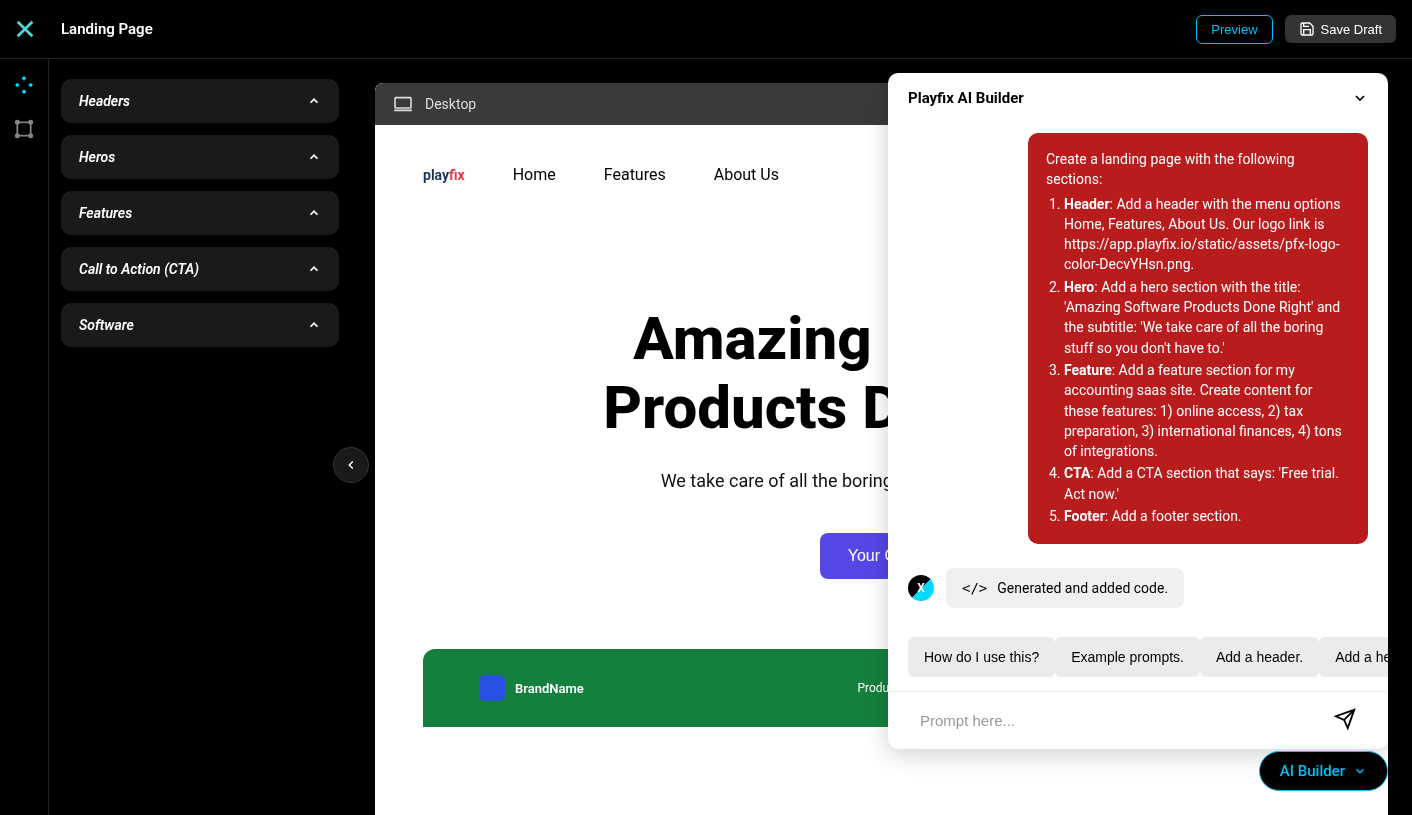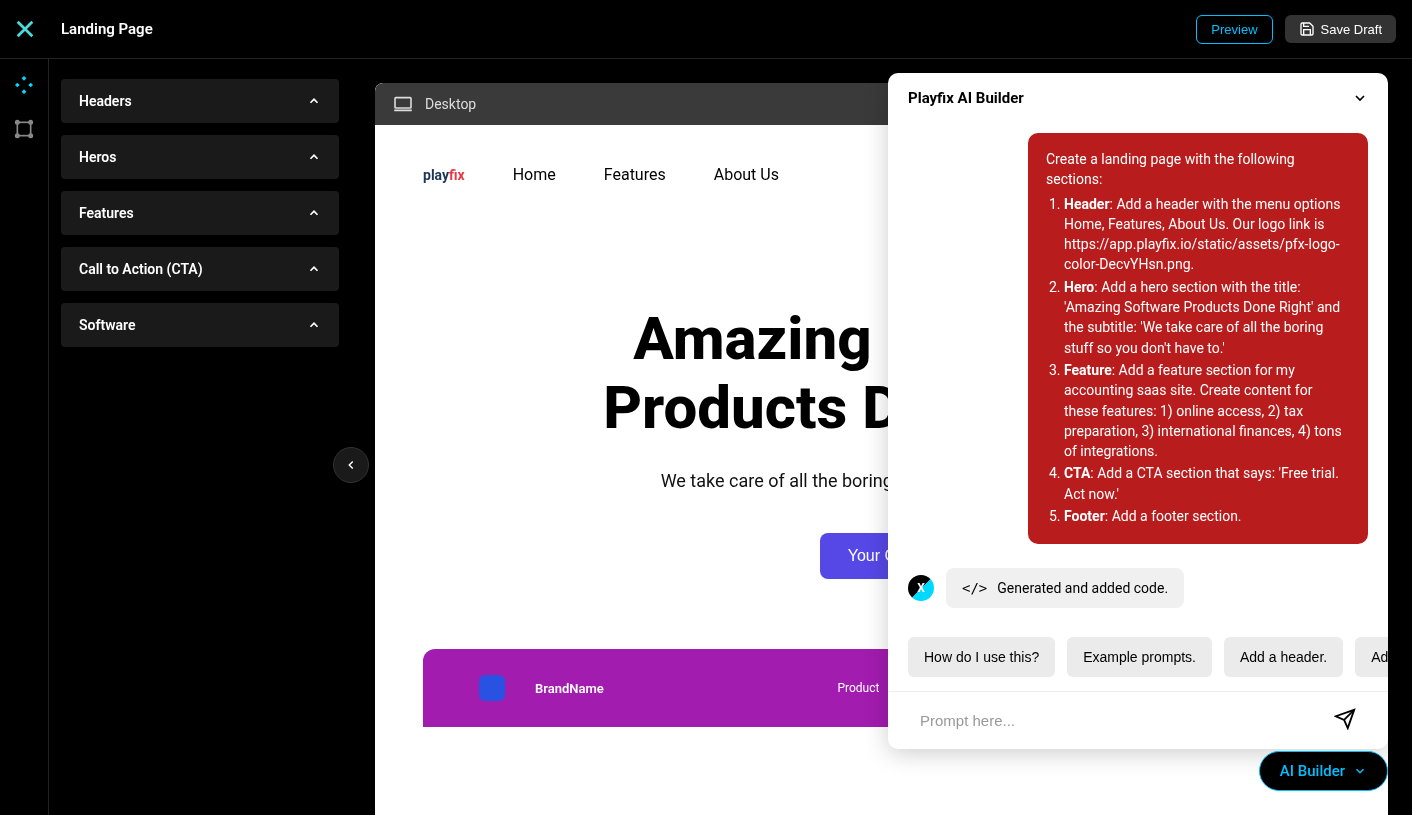--- a/index.html
+++ b/index.html
@@ -112,27 +112,28 @@
   position: relative;
 }
 .sidebar-title {
   color: #fff;
   font-size: 15px;
   font-weight: 500;
   padding: 8px 6px 20px 6px;
 }
 .accordion-item {
   background: #1a1a1a;
-  border-radius: 4px;
+  border-radius: 10px;
   padding: 14px 18px;
   margin-bottom: 12px;
   display: flex;
   align-items: center;
   justify-content: space-between;
   cursor: pointer;
+  font-style: italic;
 }
 .accordion-label {
   color: #fff;
   font-size: 14px;
   font-weight: 600;
 }
 .chevron-up {
   width: 14px;
   height: 14px;
   color: #fff;
@@ -231,26 +232,26 @@
   padding: 14px 28px;
   border-radius: 8px;
   font-size: 16px;
   font-weight: 500;
   cursor: pointer;
 }
 .pf-dark-nav-wrap {
   padding: 30px 48px 0;
 }
 .pf-dark-nav {
-  background: #a21caf;
+  background: #15803d;
   border-radius: 12px 12px 0 0;
   padding: 22px 56px;
   display: flex;
   align-items: center;
-  gap: 30px;
+  gap: 10px;
 }
 .brand-logo-sq {
   width: 26px;
   height: 26px;
   background: #2952e3;
   border-radius: 6px;
 }
 .brand-name {
   color: #fff;
   font-size: 13px;
@@ -351,21 +352,21 @@
   gap: 10px;
   font-size: 14px;
   color: #000;
 }
 .code-icon {
   font-family: monospace;
   font-size: 14px;
 }
 .suggestions {
   display: flex;
-  gap: 12px;
+  gap: 0;
   padding: 14px 20px;
   overflow-x: hidden;
 }
 .sugg-chip {
   background: #ebebeb;
   border: none;
   padding: 12px 16px;
   border-radius: 6px;
   font-size: 14px;
   color: #000;

